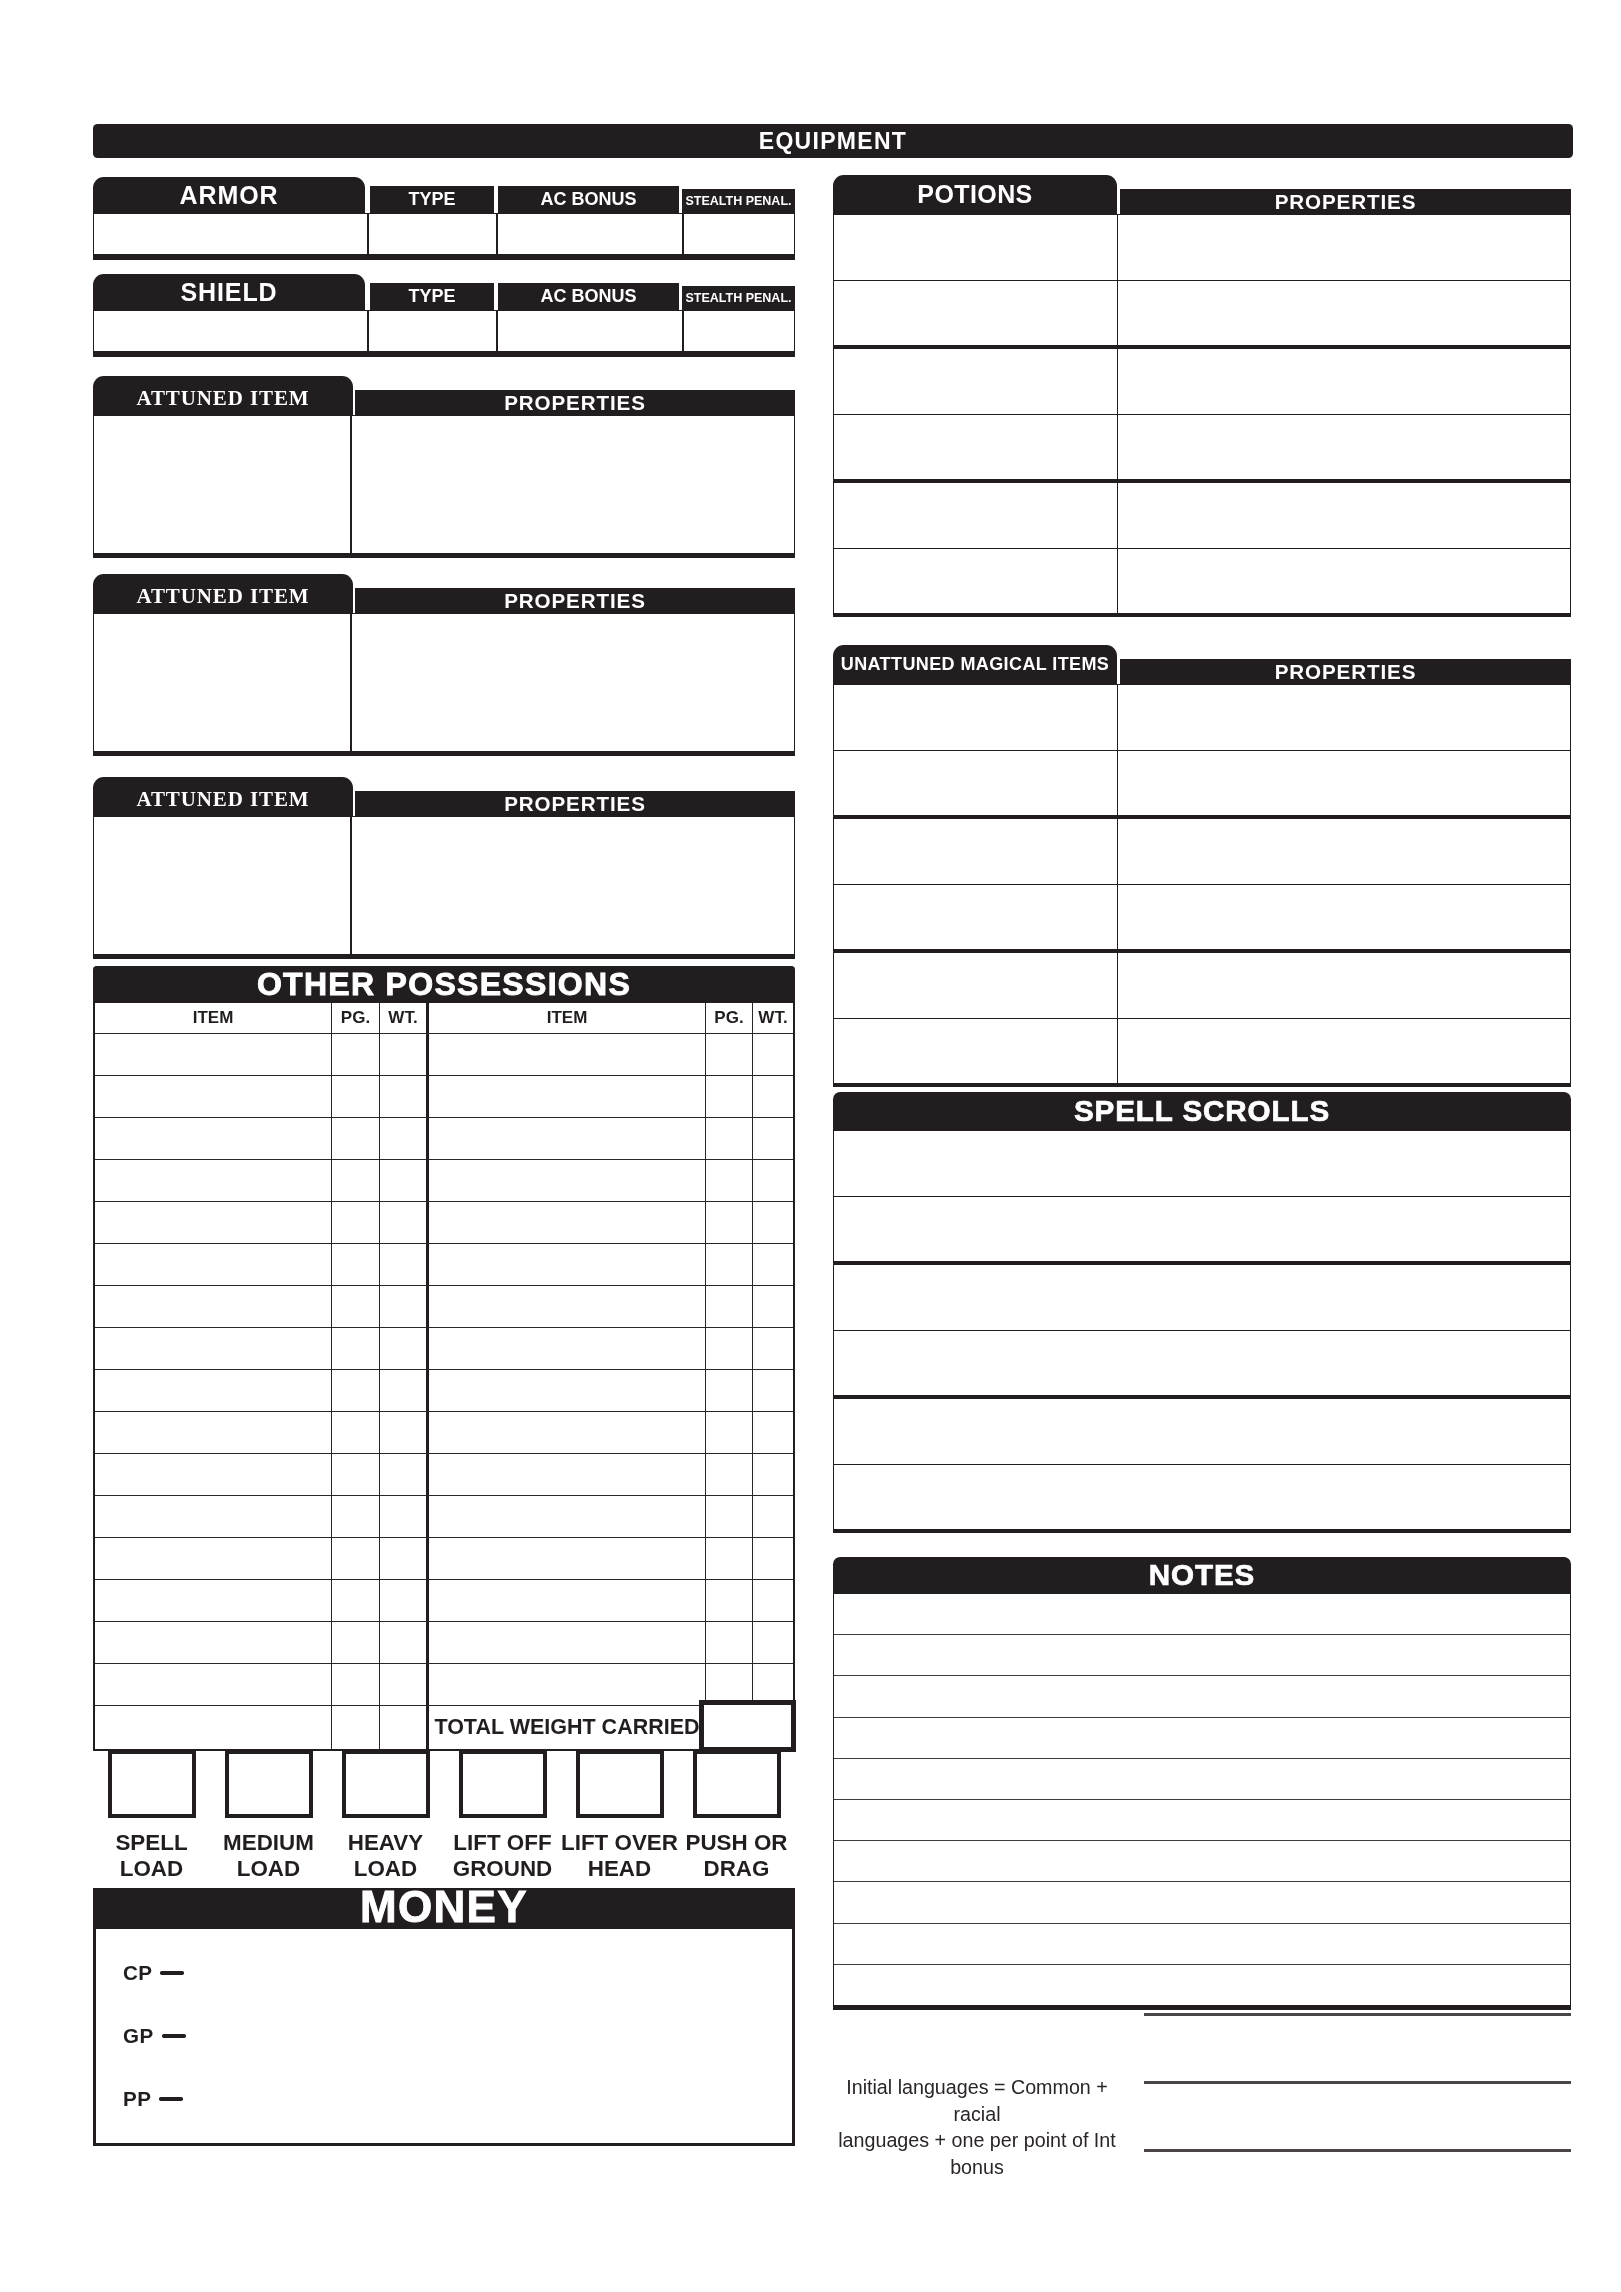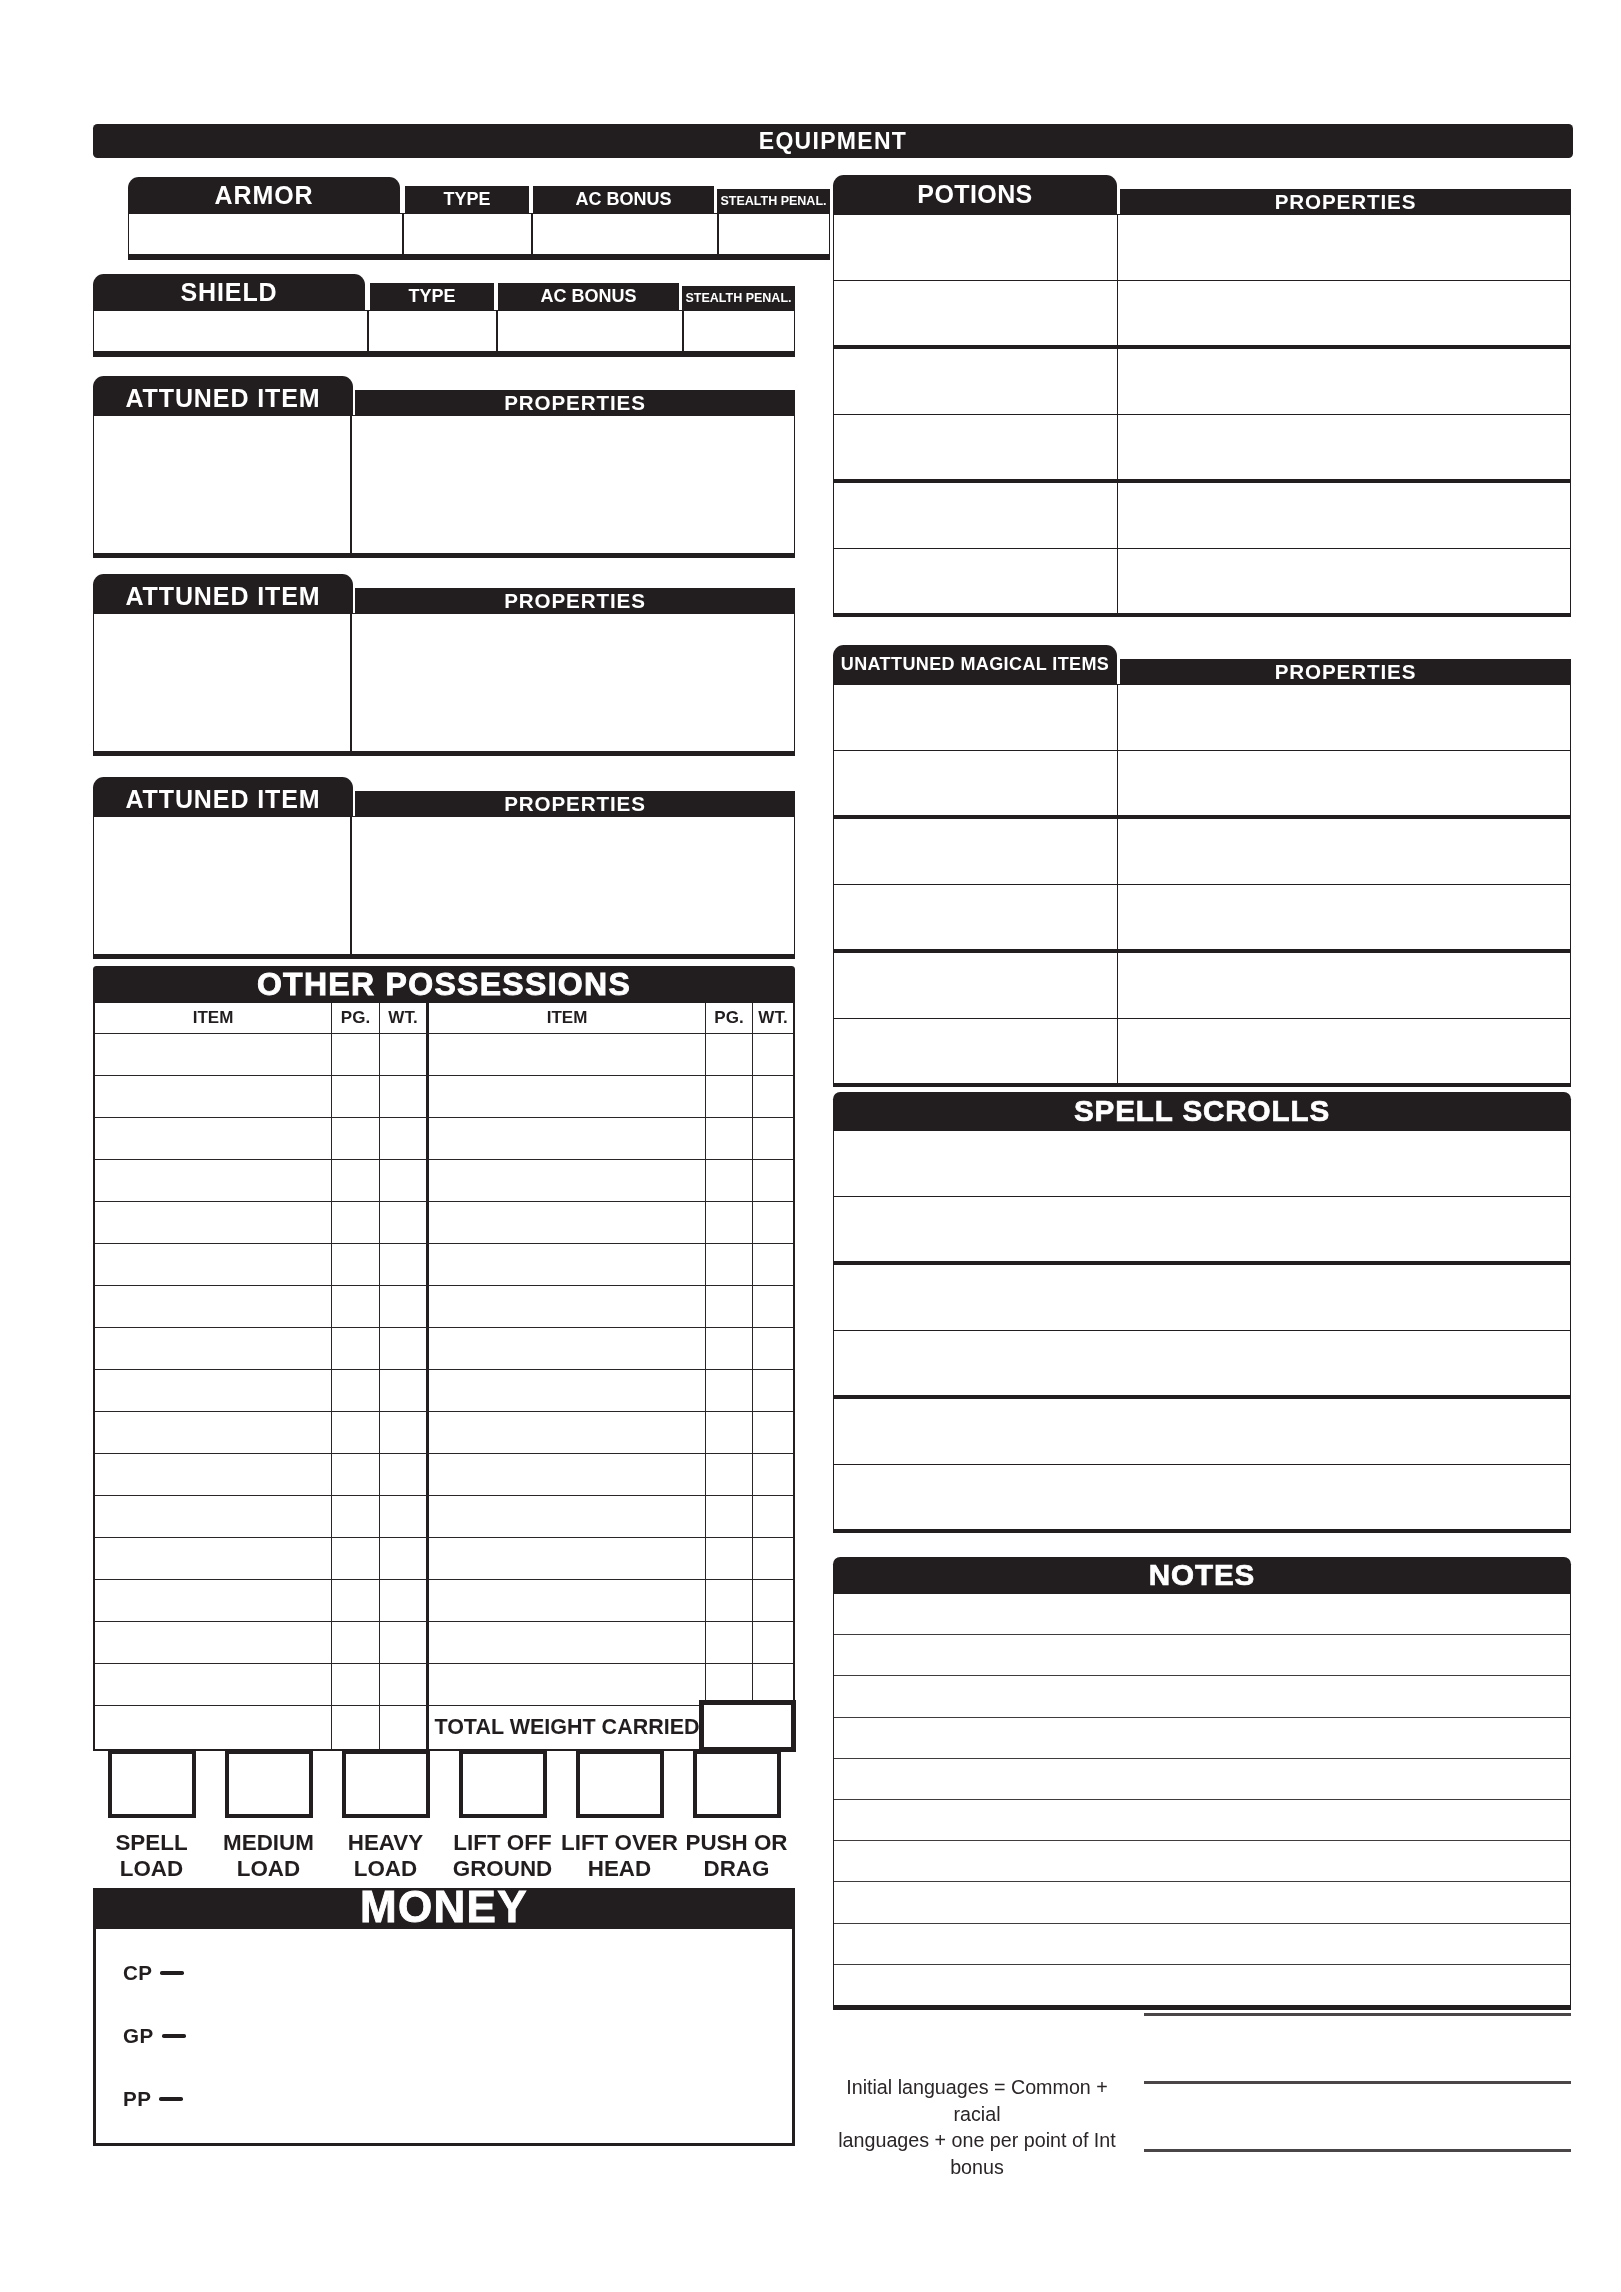--- a/index.html
+++ b/index.html
@@ -7,37 +7,37 @@
         font-family:"Liberation Sans",sans-serif;color:#221e1f;}
   .bar{background:#221e1f;color:#fff;display:flex;align-items:center;justify-content:center;}
   .abs{position:absolute;box-sizing:border-box;}
 
   
   #eq-bar{left:93px;top:124px;width:1480px;height:34px;border-radius:4.5px;
           font-size:23px;font-weight:bold;letter-spacing:1.3px;}
 
   
   .gear{position:absolute;left:93px;width:702px;height:82px;}
-  #armor{top:177px;margin-left:35px;} #shield{top:274px;}
+  #armor{top:177px;} #shield{top:274px;}
   .gear .tab{position:absolute;left:0;top:0;width:272px;height:36px;border-radius:10.7px 10.7px 0 0;
              font-size:25px;font-weight:bold;letter-spacing:0.9px;}
   .colhdr{font-weight:bold;box-sizing:border-box;}
   .gear .h-type{left:277px;top:9px;width:124px;height:27px;font-size:18px;}
   .gear .h-ac{left:405px;top:9px;width:181px;height:27px;font-size:18px;}
   .gear .h-st{left:589px;top:11.6px;width:113px;height:24px;font-size:12.5px;}
   .gear .grow{position:absolute;left:0;top:36px;width:702px;height:47px;
               border:1.8px solid #221e1f;border-bottom:6.3px solid #221e1f;display:flex;box-sizing:border-box;background:#fff;}
   .gear .c1{width:273px;} .gear .c2{width:127px;border-left:2.7px solid #221e1f;}
   .gear .c3{width:184px;border-left:2.7px solid #221e1f;} .gear .c4{flex:1;border-left:2.7px solid #221e1f;}
 
   
   .attuned{position:absolute;left:93px;width:702px;height:179px;}
   #attuned-1{top:376px;} #attuned-2{top:574px;} #attuned-3{top:777px;}
   .attuned .tab{position:absolute;left:0;top:0;width:260px;height:44px;border-radius:10.7px 10.7px 0 0;
-                font-size:25px;font-weight:bold;letter-spacing:0.9px;}
+                font-size:21px;font-weight:bold;letter-spacing:0.9px;font-family:Liberation Serif, serif;}
   .attuned .props{position:absolute;left:262px;right:0;top:14.3px;height:25px;font-size:20.6px;font-weight:bold;letter-spacing:0.9px;}
   .attuned .box{position:absolute;left:0;right:0;top:39px;height:137px;
                 border:1.8px solid #221e1f;border-bottom:5.4px solid #221e1f;background:#fff;}
   .attuned .vdiv{position:absolute;left:256px;top:0;bottom:0;width:1.8px;background:#221e1f;}
   .attuned .acell-l{position:absolute;left:0;top:0;bottom:0;width:256px;}
   .attuned .acell-r{position:absolute;left:258px;top:0;bottom:0;right:0;}
 
   
   #poss{left:93px;top:966px;width:702px;}
   #poss .pbar{position:relative;height:37px;font-size:32px;font-weight:bold;letter-spacing:1.3px;

